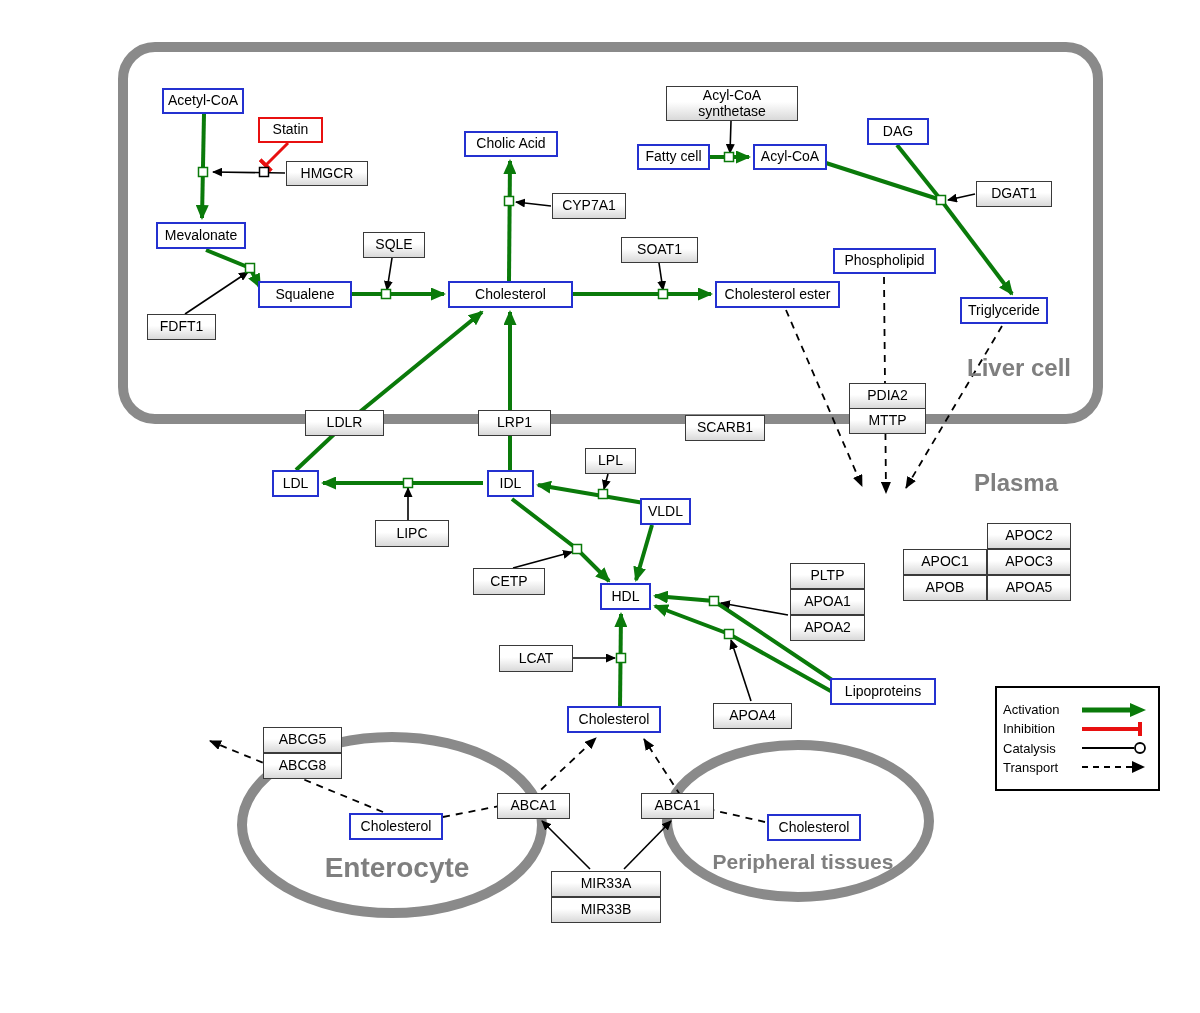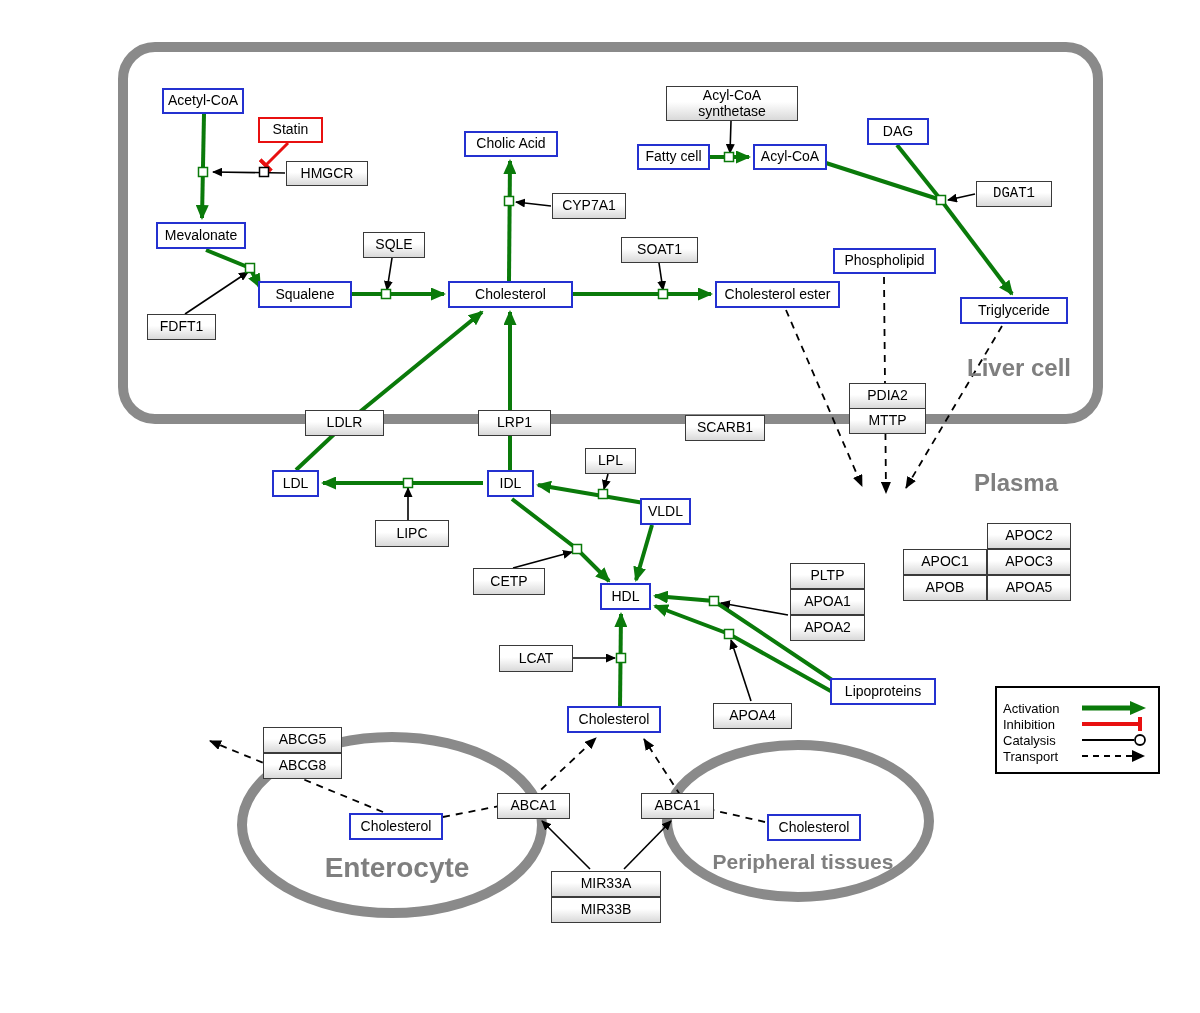--- a/index.html
+++ b/index.html
@@ -12,21 +12,21 @@
     box-sizing:border-box;white-space:pre-line;line-height:1.08;pointer-events:auto;
   }
   .node.m{border:2.5px solid #2431d0;}
   .node.g{border:1px solid #3a3a3a;background:linear-gradient(#ffffff 45%,#d9d9d9);}
   .node.d{border:2.5px solid #e81010;}
   .clabel{
     position:absolute;color:#7f7f7f;font-weight:bold;white-space:nowrap;
     transform:translate(-50%,-50%);pointer-events:none;
   }
   .legend{
-    position:absolute;left:995px;top:686px;width:165px;height:88px;
+    position:absolute;left:995px;top:686px;width:165px;height:105px;
     border:2px solid #000;background:#fff;box-sizing:border-box;
     display:flex;flex-direction:column;justify-content:space-around;padding:12px 6px;
   }
   .legend-row{display:flex;align-items:center;justify-content:space-between;height:22px;font-size:13px;color:#000;}
   .legend-sym{flex:0 0 auto;}
   .st-act{stroke:#0a7a0a;stroke-width:5;}
   .fi-act{fill:#0a7a0a;}
   .st-inh{stroke:#e81010;stroke-width:4;}
   .fi-inh{fill:#e81010;}
   .st-cat{stroke:#000;stroke-width:1.8;fill:none;}
@@ -122,23 +122,23 @@
       <div class="node m" style="left: 448px; top: 281px; width: 125px; height: 27px;">Cholesterol</div>
       <div class="node m" style="left: 464px; top: 131px; width: 94px; height: 26px;">Cholic Acid</div>
       <div class="node g" style="left: 552px; top: 193px; width: 74px; height: 26px;">CYP7A1</div>
       <div class="node g" style="left: 621px; top: 237px; width: 77px; height: 26px;">SOAT1</div>
       <div class="node m" style="left: 715px; top: 281px; width: 125px; height: 27px;">Cholesterol ester</div>
       <div class="node m" style="left: 637px; top: 144px; width: 73px; height: 26px;">Fatty cell</div>
       <div class="node g" style="left: 666px; top: 86px; width: 132px; height: 35px;">Acyl-CoA
 synthetase</div>
       <div class="node m" style="left: 753px; top: 144px; width: 74px; height: 26px;">Acyl-CoA</div>
       <div class="node m" style="left: 867px; top: 118px; width: 62px; height: 27px;">DAG</div>
-      <div class="node g" style="left: 976px; top: 181px; width: 76px; height: 26px; font-family: Liberation Mono, monospace;">DGAT1</div>
+      <div class="node g" style="left: 976px; top: 181px; width: 76px; height: 26px;">DGAT1</div>
       <div class="node m" style="left: 833px; top: 248px; width: 103px; height: 26px;">Phospholipid</div>
-      <div class="node m" style="left: 960px; top: 297px; width: 108px; height: 27px; text-align: right;">Triglyceride</div>
+      <div class="node m" style="left: 960px; top: 297px; width: 88px; height: 27px; text-align: right;">Triglyceride</div>
       <div class="node g" style="left: 305px; top: 410px; width: 79px; height: 26px;">LDLR</div>
       <div class="node g" style="left: 478px; top: 410px; width: 73px; height: 26px;">LRP1</div>
       <div class="node g" style="left: 685px; top: 415px; width: 80px; height: 26px;">SCARB1</div>
       <div class="node g" style="left: 849px; top: 383px; width: 77px; height: 26px;">PDIA2</div>
       <div class="node g" style="left: 849px; top: 408px; width: 77px; height: 26px;">MTTP</div>
       <div class="node m" style="left: 272px; top: 470px; width: 47px; height: 27px;">LDL</div>
       <div class="node m" style="left: 487px; top: 470px; width: 47px; height: 27px;">IDL</div>
       <div class="node g" style="left: 375px; top: 520px; width: 74px; height: 27px;">LIPC</div>
       <div class="node g" style="left: 585px; top: 448px; width: 51px; height: 26px;">LPL</div>
       <div class="node m" style="left: 640px; top: 498px; width: 51px; height: 27px;">VLDL</div>

